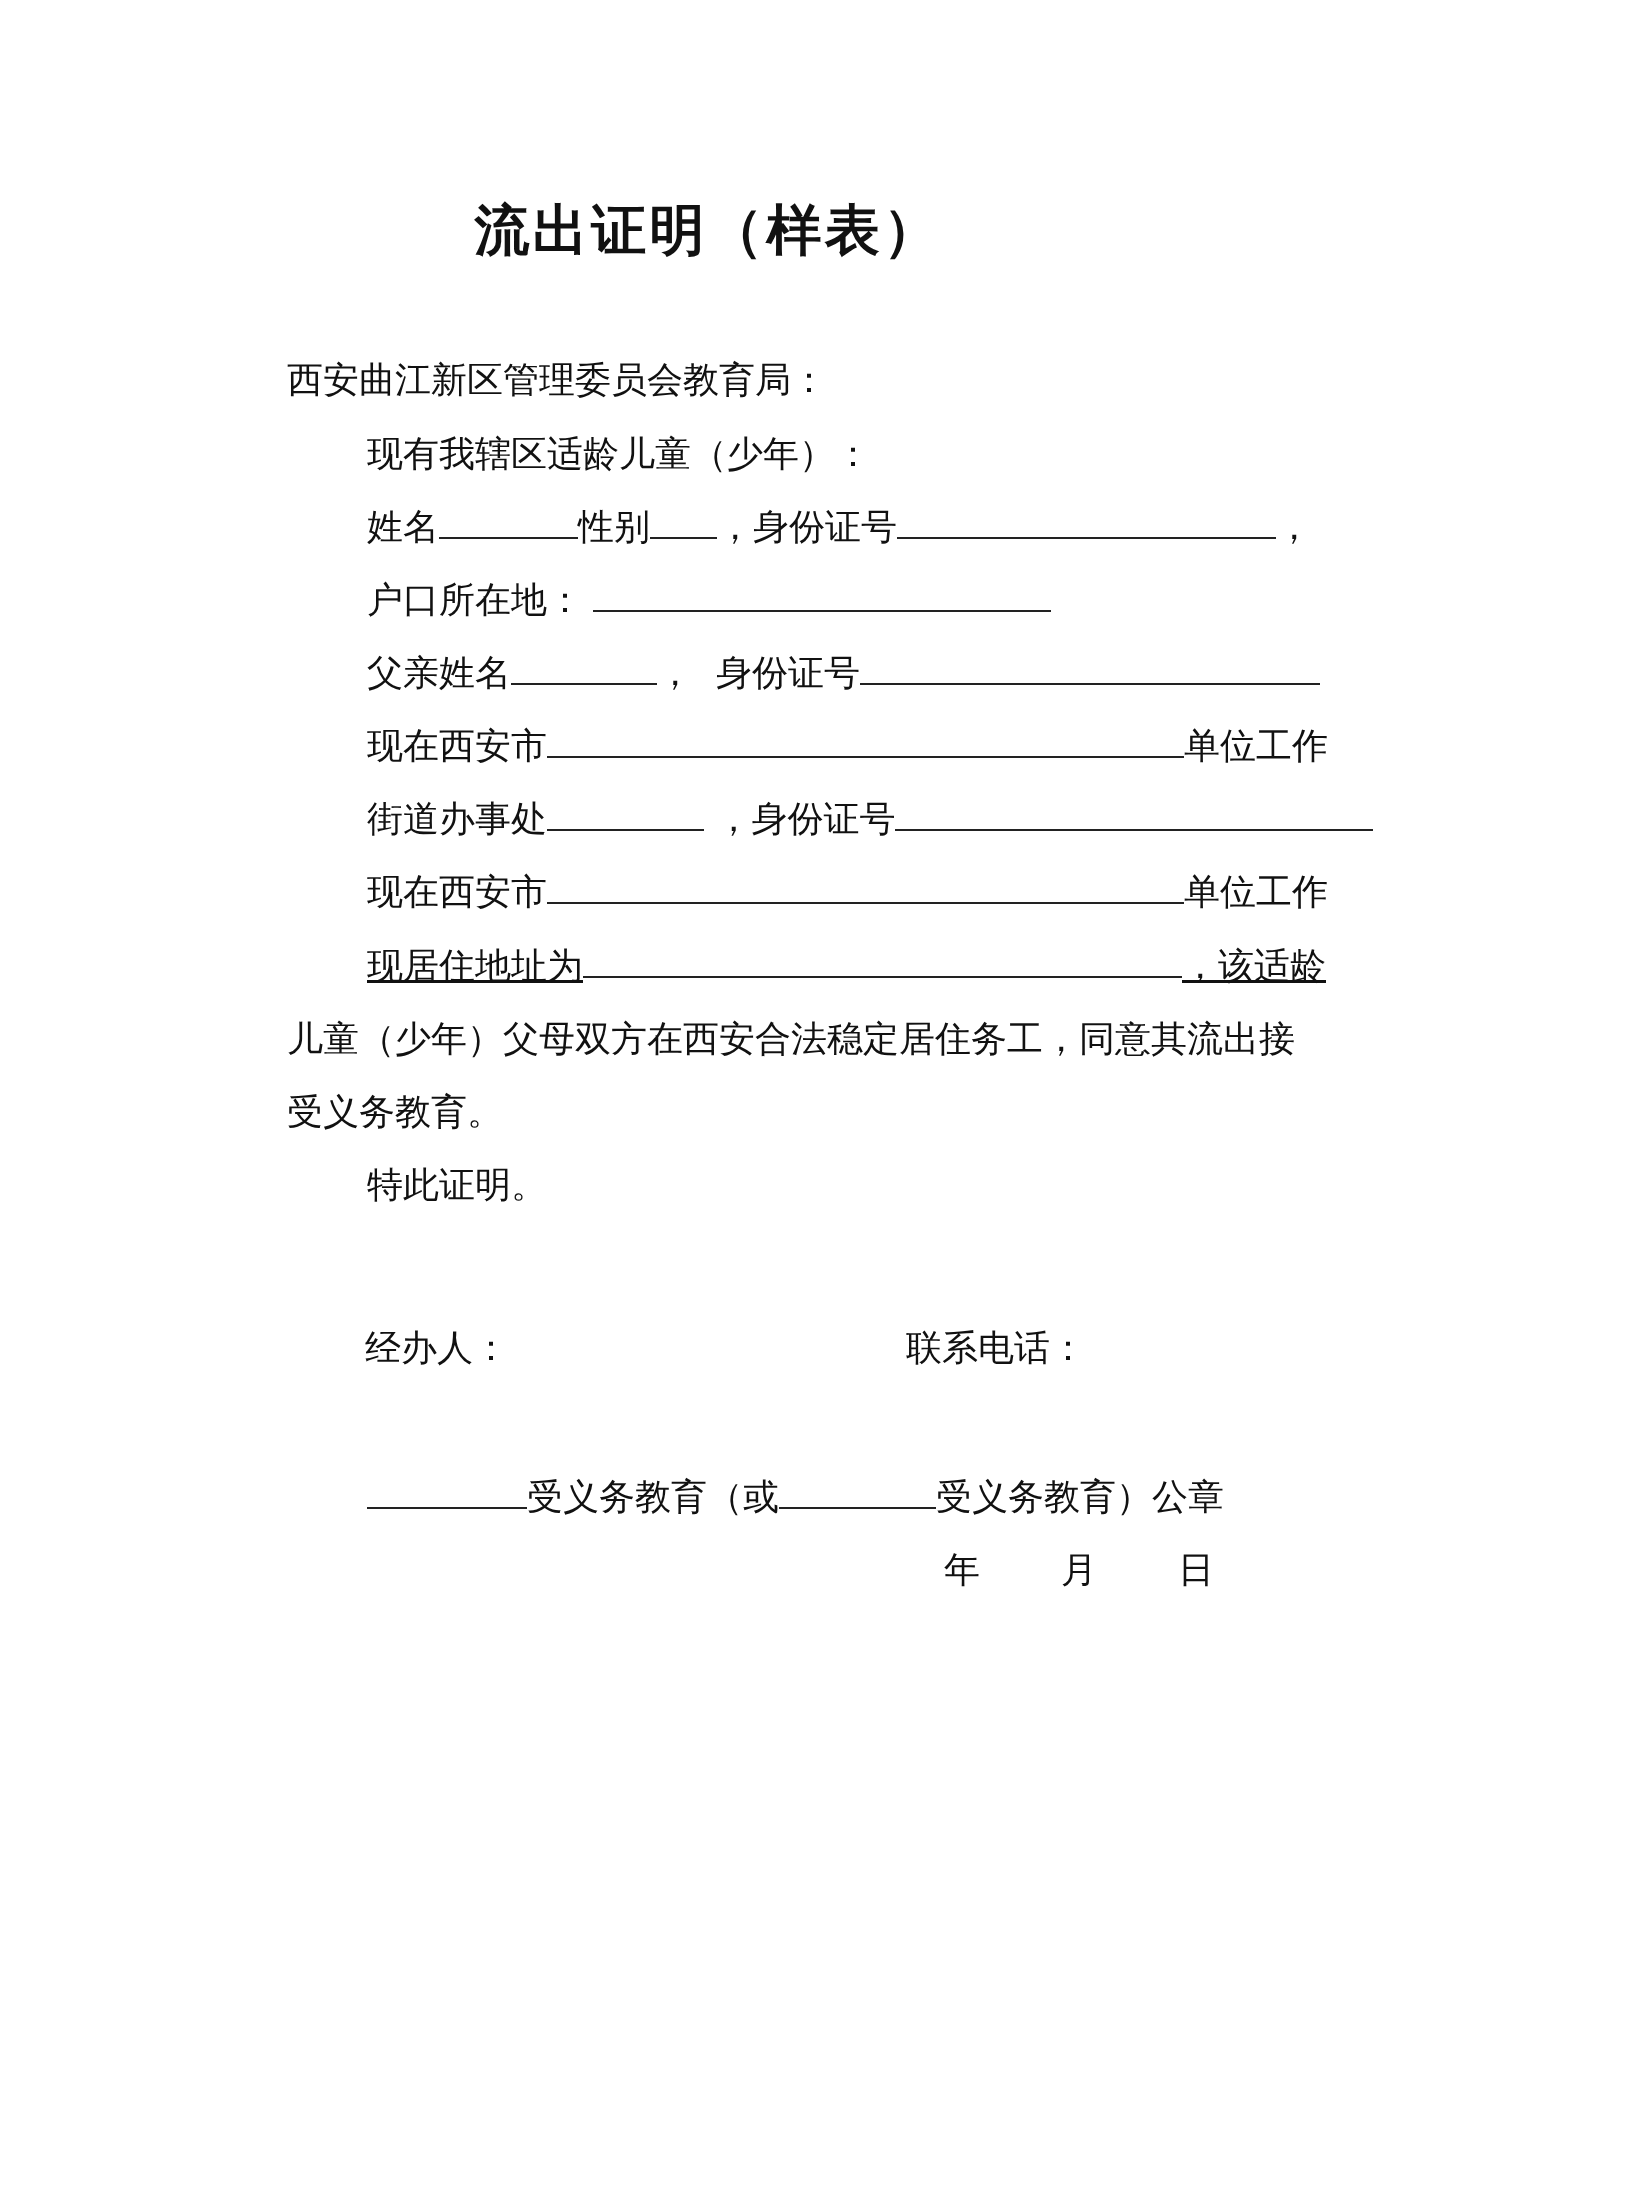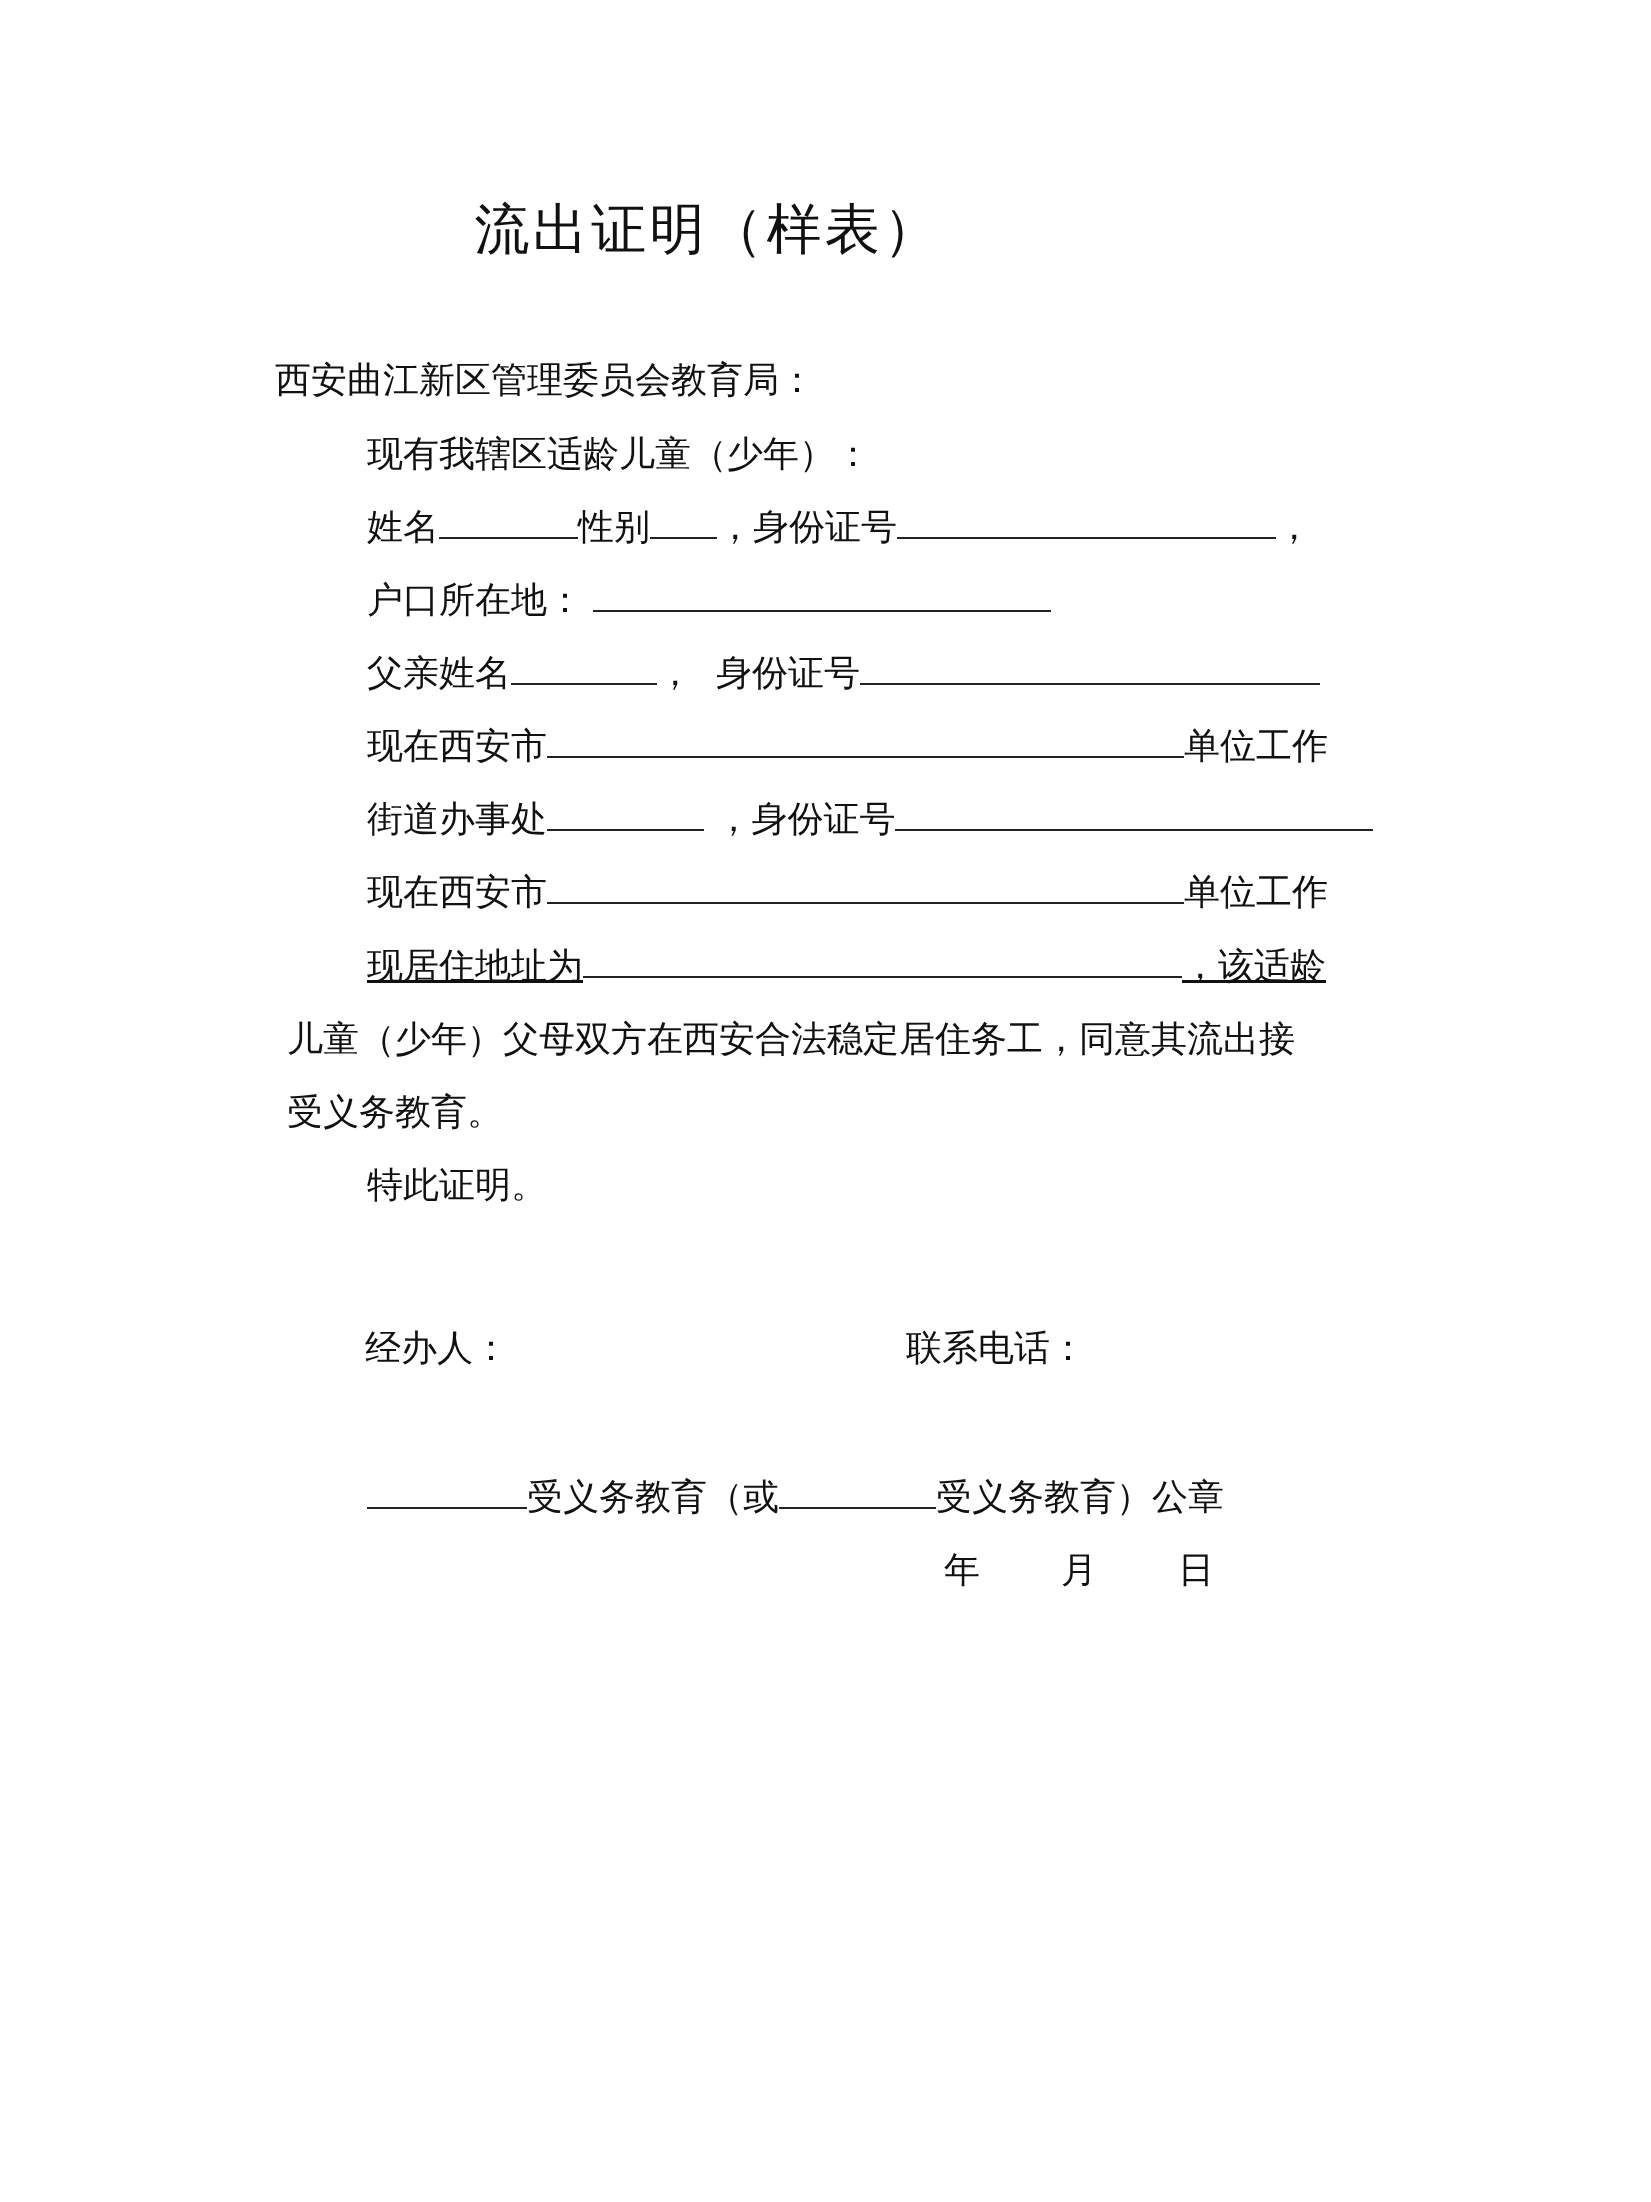--- a/index.html
+++ b/index.html
@@ -1,28 +1,28 @@
 <!DOCTYPE html>
 <html style="font-size:13.8px"><head>
 <meta charset="utf-8">
 <style>
   html, body { margin:0; padding:0; background:#ffffff; }
   body { width:1652px; height:2203px; position:relative; overflow:hidden;
          font-family:"DejaVu Serif","Liberation Serif",serif; color:#111; }
   .title { position:absolute; left:0; width:1416px; top:191px; text-align:center;
-           font-size:55px; font-weight:normal; letter-spacing:3.4px; line-height:77px; }
+           font-size:55px; font-weight:bold; letter-spacing:3.4px; line-height:77px; }
   .line { position:absolute; font-size:36px; line-height:52px; white-space:nowrap; }
   .blank { display:inline-block; border-bottom:2.6px solid #222; height:34px; vertical-align:baseline; }
 </style>
 </head>
 <body>
 
 <div class="title">流出证明（样表）</div>
 
-<div class="line" style="left:275px; top:354px;">西安曲江新区管理委员会教育局：</div>
+<div class="line" style="left:287px; top:354px;">西安曲江新区管理委员会教育局：</div>
 
 <div class="line" style="left:367px; top:428px;">现有我辖区适龄儿童（少年）：</div>
 
 <div class="line" style="left:367px; top:501px;">
   <span>姓名</span><span class="blank" style="width:139px;"></span><span>性别</span><span class="blank" style="width:67px;"></span><span>，身份证号</span><span class="blank" style="width:379px;"></span><span>，</span>
 </div>
 
 <div class="line" style="left:367px; top:574px;">
   <span>户口所在地：</span><span class="blank" style="width:310px; margin-left:10.3px; width:458px;"></span>
 </div>

